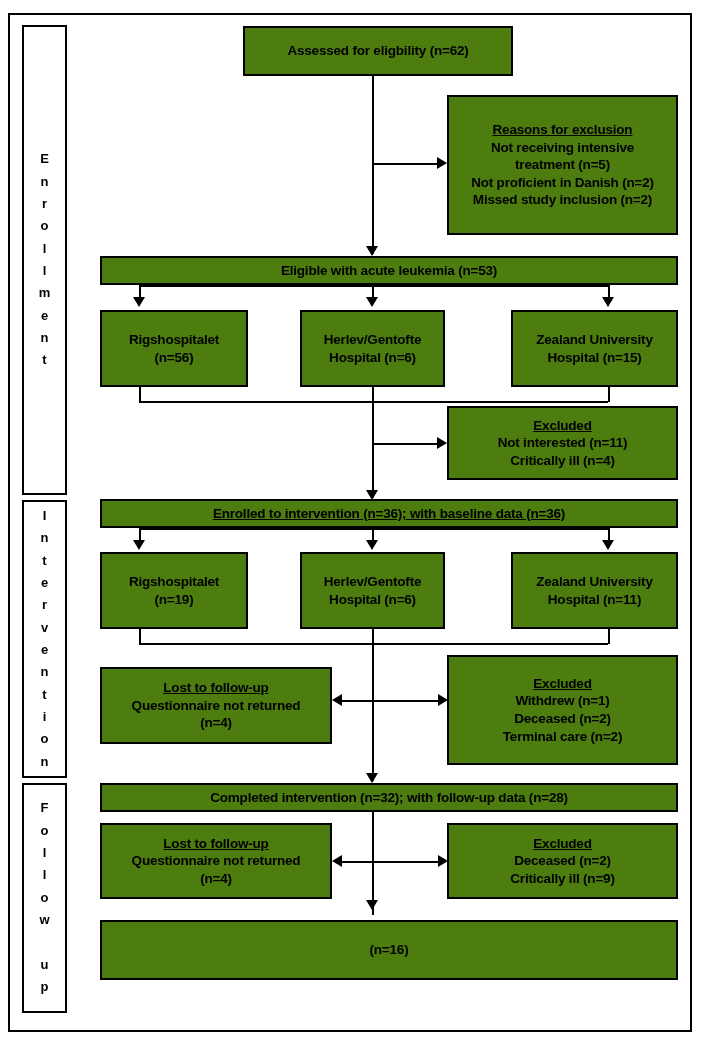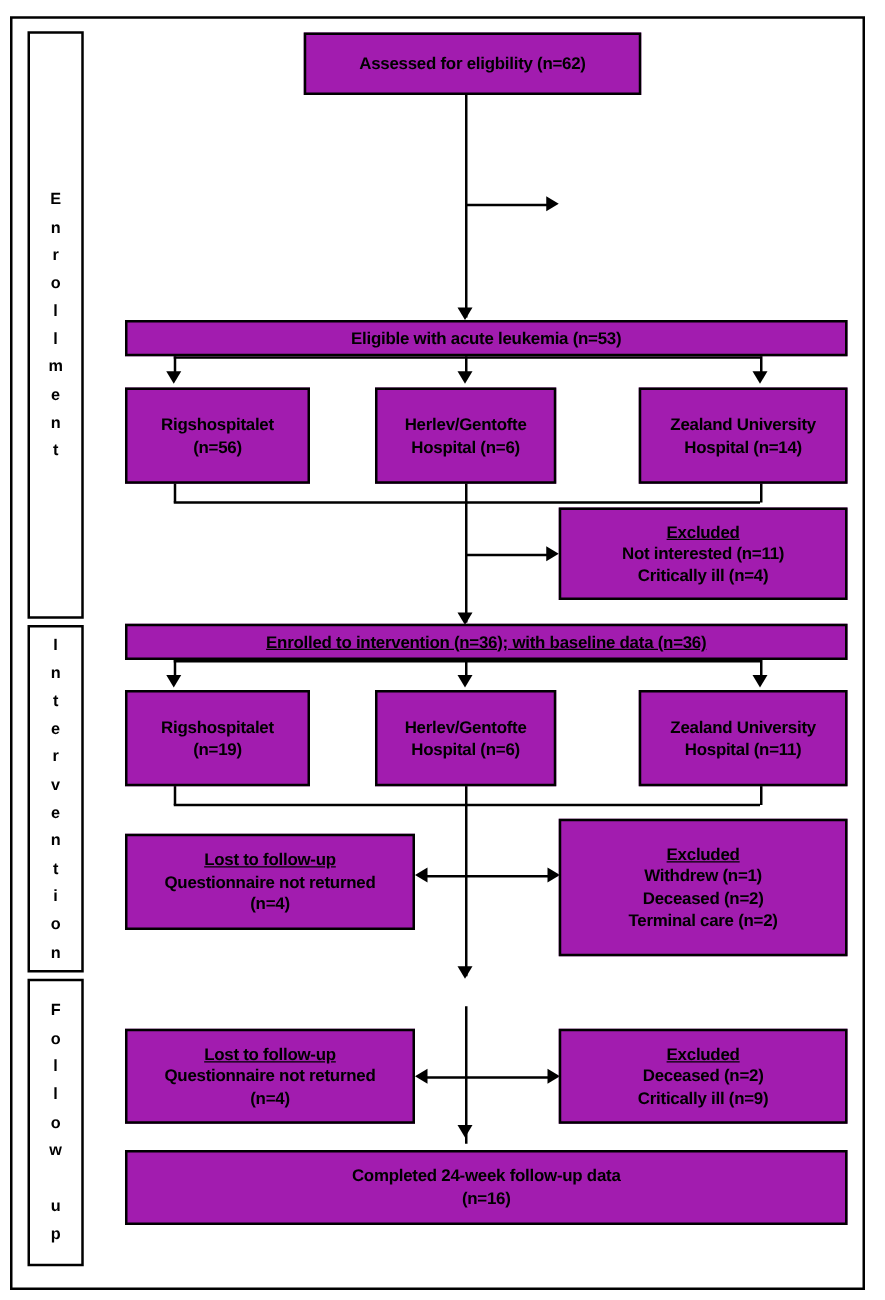--- a/index.html
+++ b/index.html
@@ -27,21 +27,21 @@
     width: 684px;
     height: 1019px;
     border: 2px solid #000;
     box-sizing: border-box;
   }
   
   .box {
     position: absolute;
     border: 2.5px solid #000;
     box-sizing: border-box;
-    background: #a21caf;
+    background: #4d7c0f;
     display: flex;
     flex-direction: column;
     align-items: center;
     justify-content: center;
     text-align: center;
     font-size: 13.5px;
     font-weight: bold;
     line-height: 1.30;
     letter-spacing: -0.2px;
     padding: 2px 4px;
@@ -193,36 +193,43 @@
   <div class="vline" style="left:372px; top:805px; height:110px;"></div>
   <div class="arrow-down" style="left:366px; top:900px;"></div>
   <div class="hline" style="left:341px; top:861px; width:100px;"></div>
   <div class="arrow-left" style="left:332px; top:855px;"></div>
   <div class="arrow-right" style="left:438px; top:855px;"></div>
 
   <div class="box" style="left:243px; top:26px; width:270px; height:50px;">
     <span class="ln">Assessed for eligbility (n=62)</span>
   </div>
 
+  <div class="box" style="left:447px; top:95px; width:231px; height:140px;">
+    <span class="ln hdr">Reasons for exclusion</span>
+    <span class="ln">Not receiving intensive</span>
+    <span class="ln">treatment (n=5)</span>
+    <span class="ln">Not proficient in Danish (n=2)</span>
+    <span class="ln">Missed study inclusion (n=2)</span>
+  </div>
 
   <div class="box" style="left:100px; top:256px; width:578px; height:29px;text-align:center;">
     <span class="ln">Eligible with acute leukemia (n=53)</span>
   </div>
 
   <div class="box" style="left:100px; top:310px; width:148px; height:77px;">
     <span class="ln">Rigshospitalet</span>
     <span class="ln">(n=56)</span>
   </div>
   <div class="box" style="left:300px; top:310px; width:145px; height:77px;">
     <span class="ln">Herlev/Gentofte</span>
     <span class="ln">Hospital (n=6)</span>
   </div>
   <div class="box" style="left:511px; top:310px; width:167px; height:77px;">
     <span class="ln">Zealand University</span>
-    <span class="ln">Hospital (n=14)</span>
+    <span class="ln">Hospital (n=15)</span>
   </div>
 
   <div class="box" style="left:447px; top:406px; width:231px; height:74px;">
     <span class="ln hdr">Excluded</span>
     <span class="ln">Not interested (n=11)</span>
     <span class="ln">Critically ill (n=4)</span>
   </div>
 
   <div class="box" style="left:100px; top:499px; width:578px; height:29px;text-decoration:underline;">
     <span class="ln">Enrolled to intervention (n=36); with baseline data (n=36)</span>
@@ -247,31 +254,33 @@
     <span class="ln">(n=4)</span>
   </div>
 
   <div class="box" style="left:447px; top:655px; width:231px; height:110px;">
     <span class="ln hdr">Excluded</span>
     <span class="ln">Withdrew (n=1)</span>
     <span class="ln">Deceased (n=2)</span>
     <span class="ln">Terminal care (n=2)</span>
   </div>
 
+  <div class="box" style="left:100px; top:783px; width:578px; height:29px;">
+    <span class="ln">Completed intervention (n=32); with follow-up data (n=28)</span>
+  </div>
 
   <div class="box" style="left:100px; top:823px; width:232px; height:76px;">
     <span class="ln hdr">Lost to follow-up</span>
     <span class="ln">Questionnaire not returned</span>
     <span class="ln">(n=4)</span>
   </div>
 
   <div class="box" style="left:447px; top:823px; width:231px; height:76px;">
     <span class="ln hdr">Excluded</span>
     <span class="ln">Deceased (n=2)</span>
     <span class="ln">Critically ill (n=9)</span>
   </div>
 
   <div class="box" style="left:100px; top:920px; width:578px; height:60px;">
-    <span class="ln">Completed 24-week follow-up data</span>
     <span class="ln">(n=16)</span>
   </div>
 
 </div>
 
 </body></html>

